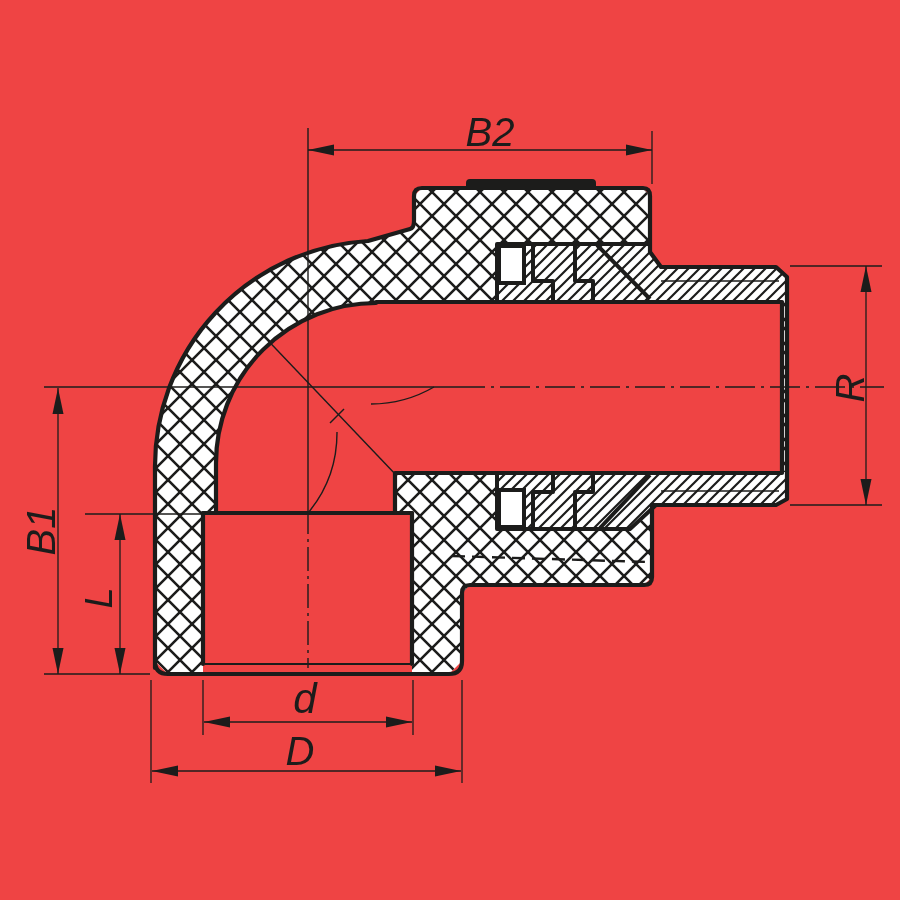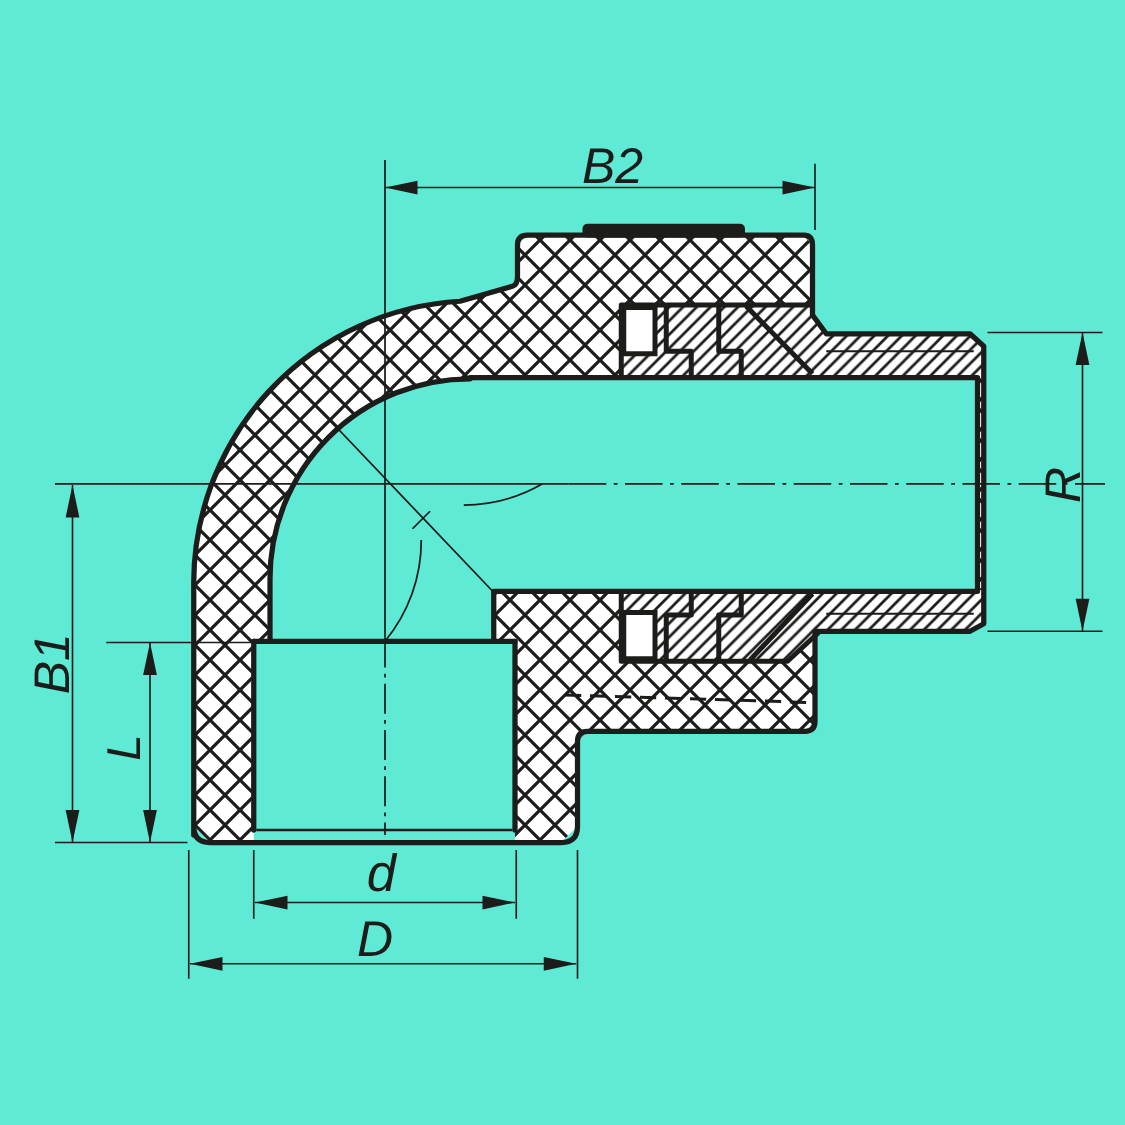--- a/index.html
+++ b/index.html
@@ -1,16 +1,16 @@
 <!DOCTYPE html>
 <html><head>
 <meta charset="utf-8">
 <style>
   html,body{margin:0;padding:0;background:#ffffff;}
-  .page{width:900px;height:900px;background:#5eead4;position:relative;overflow:hidden;
+  .page{width:900px;height:900px;background:#ef4444;position:relative;overflow:hidden;
         font-family:"Liberation Sans", sans-serif;}
   svg{display:block;}
   .dim-label{font-family:"Liberation Sans", sans-serif;font-style:italic;font-weight:500;
              fill:#1c1c1b;}
 </style>
 </head>
 <body>
 
 <div class="page">
 <svg width="900" height="900" viewBox="0 0 900 900">

